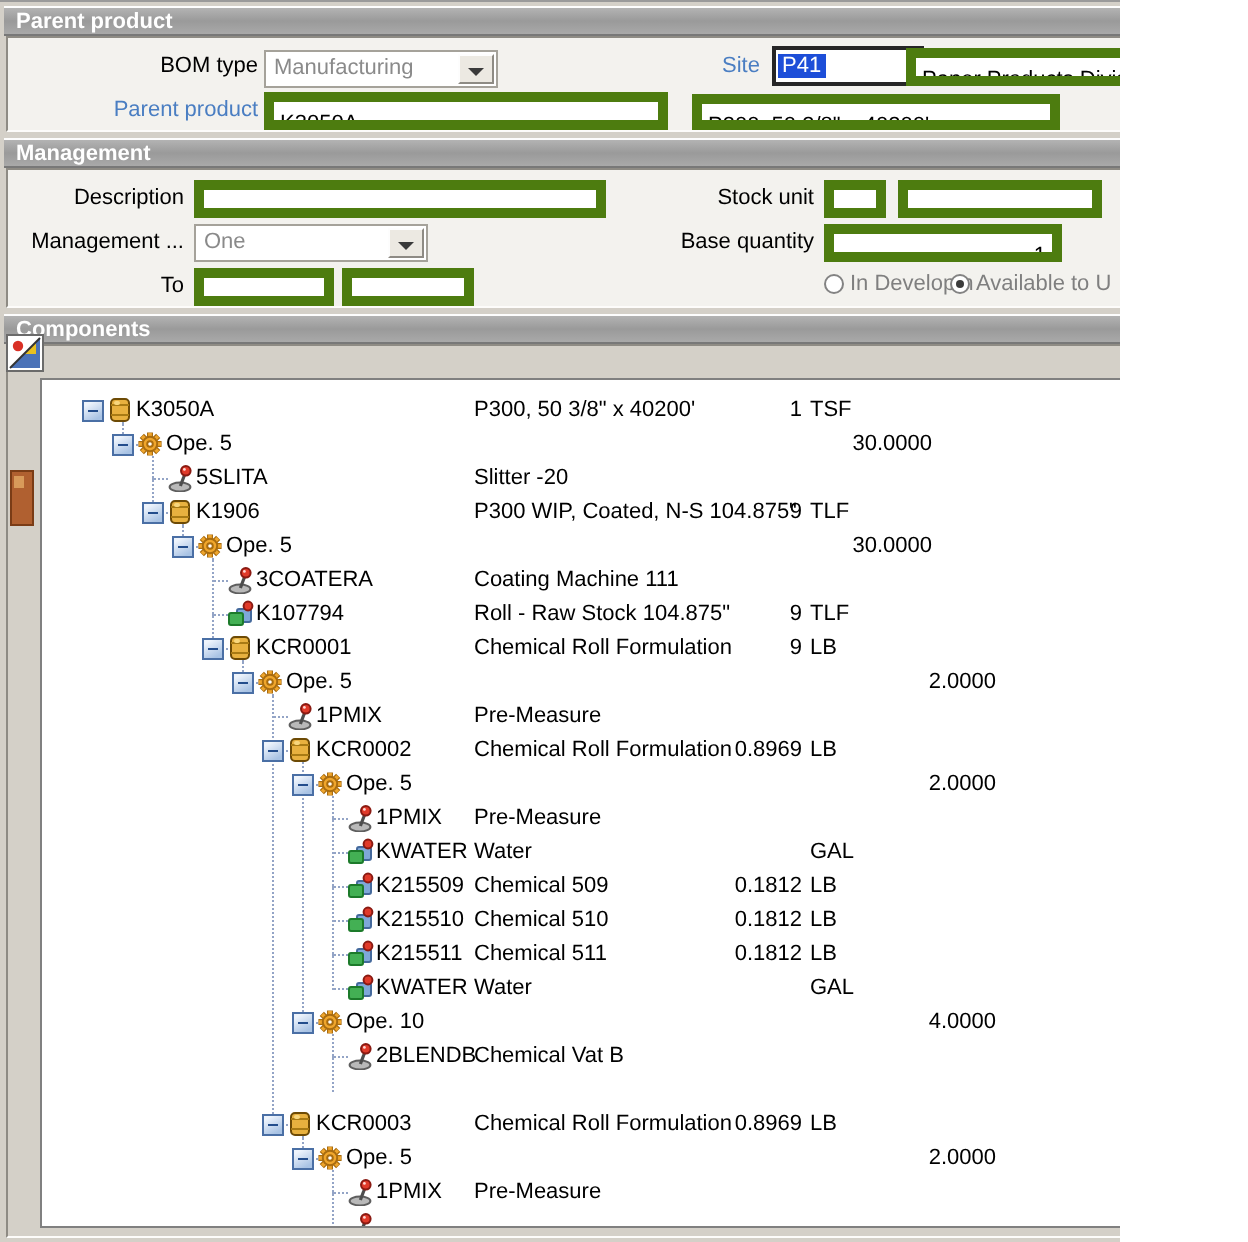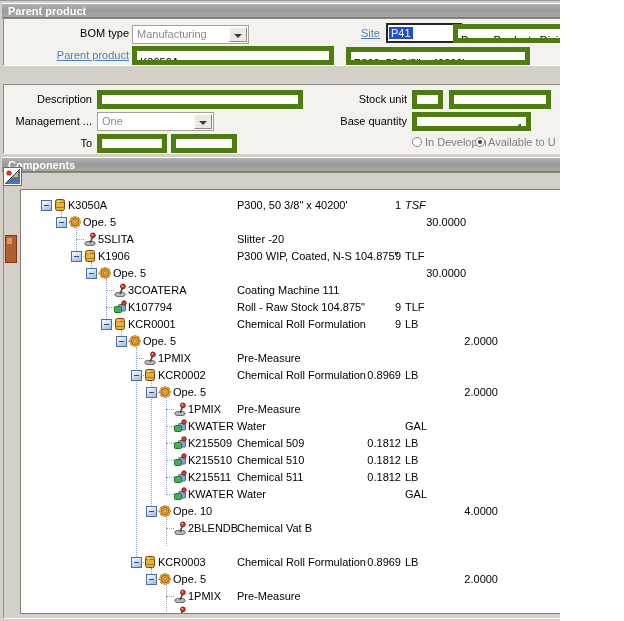--- a/index.html
+++ b/index.html
@@ -7,21 +7,21 @@
     font-family:"Liberation Sans",sans-serif;font-size:11px;color:#000;overflow:hidden;border-top:1px solid #9a9a9a}
   .panel{position:absolute;left:2px;width:620px}
   .hdr{position:absolute;left:0;top:0;right:0;height:15px;
     background:linear-gradient(180deg,#b3b3b3 0%,#9a9a9a 50%,#a9a9a9 100%);
     border-top:1px solid #fdfdfd;border-bottom:1px solid #787878;
     color:#fff;font-weight:bold;line-height:14px;padding-left:6px;box-sizing:border-box}
   .pbody{position:absolute;left:1px;right:1px;top:15px;bottom:0;background:#f3f2ee;
     border:1px solid;border-color:#8e8b84 #fdfcfa #fdfcfa #8e8b84}
   .lbl{position:absolute;height:14px;line-height:14px;white-space:nowrap}
   .r{text-align:right}
-  .link{color:#4a7ec2;text-decoration:underline;cursor:pointer}
+  .link{color:#4a7ec2;cursor:pointer}
   .field{position:absolute;background:#fff;border:5px solid #4d7c0f;box-sizing:border-box;
     line-height:15px;padding:4px 3px;white-space:nowrap;overflow:hidden}
   .combo{position:absolute;background:#fff;border:1px solid #a5a29a;box-sizing:border-box}
   .combo .ctext{position:absolute;left:4px;top:1px;line-height:15px;color:#8a8a8a;white-space:nowrap}
   .cbtn{position:absolute;right:1px;top:1px;bottom:1px;width:16px;background:#ece9e2;
     border:1px solid;border-color:#fdfdfd #8e8b84 #8e8b84 #fdfdfd}
   .tri{position:absolute;left:4px;top:6px;width:0;height:0;
     border-left:4px solid transparent;border-right:4px solid transparent;border-top:4px solid #3a3a3a}
   .focusfield{position:absolute;background:#fff;border:2px solid #262626;box-sizing:border-box;line-height:14px;padding:1px 1px}
   .sel{background:#1d4ed8;color:#fff;padding:0 2px}
@@ -73,20 +73,23 @@
         <span class="sel">P41</span>
       </div>
       <div class="field" style="left:449px;top:5px;width:166px;height:19px">Paper Products Division</div>
       <div class="lbl r link" style="left:27px;top:29px;width:98px">Parent product</div>
       <div class="field" style="left:128px;top:27px;width:202px;height:19px">K3050A</div>
       <div class="field" style="left:342px;top:28px;width:184px;height:18px">P300, 50 3/8" x 40200'</div>
     </div>
   </div>
 
   <div class="panel" style="top:68px;height:85px">
+    <div class="hdr">
+      <span>Management</span>
+    </div>
     <div class="pbody">
       <div class="lbl r" style="left:8px;top:7px;width:80px">Description</div>
       <div class="field" style="left:93px;top:5px;width:206px;height:19px"></div>
       <div class="lbl r" style="left:326px;top:7px;width:77px">Stock unit</div>
       <div class="field" style="left:408px;top:5px;width:31px;height:19px"></div>
       <div class="field" style="left:445px;top:5px;width:102px;height:19px"></div>
       <div class="lbl r" style="left:8px;top:29px;width:80px">Management ...</div>
       <div class="combo" style="left:93px;top:27px;width:117px;height:19px">
         <span class="ctext">One</span>
         <span class="cbtn">
@@ -122,21 +125,21 @@
             <div class="tree-row" style="top: 7px;">
               <div class="xbox" style="left: 20px;"></div>
               <div class="icon14" style="left: 32px;"><svg width="14" height="14" viewBox="0 0 14 14">
                   <rect x="2.5" y="1.5" width="9" height="11" rx="2" fill="#e8b13f" stroke="#6d4a05"></rect>
                   <path d="M2.5 4.5 h9 M2.5 9.5 h9" stroke="#a87a14"></path>
                   <rect x="4" y="2.5" width="3" height="2" rx="1" fill="#f8d67c"></rect>
                 </svg></div>
               <span style="left: 47px;">K3050A</span>
               <span style="left: 216px;">P300, 50 3/8" x 40200'</span>
               <span style="left: 300px; width: 80px; text-align: right;">1</span>
-              <span style="left: 384px; font-style: italic;">TSF</span>
+              <span style="left: 384px;">TSF</span>
             </div>
             <div class="tree-row" style="top: 24px;">
               <div class="dash" style="left: 40px; width: 8px;"></div>
               <div class="xbox" style="left: 35px;"></div>
               <div class="icon14" style="left: 47px;"><svg width="14" height="14" viewBox="0 0 14 14">
                   <g stroke="#a86c10" stroke-width="3">
                     <path d="M7 1.2 V12.8 M1.2 7 H12.8 M2.9 2.9 L11.1 11.1 M11.1 2.9 L2.9 11.1"></path>
                   </g>
                   <g stroke="#f0a62c" stroke-width="1.8">
                     <path d="M7 1.5 V12.5 M1.5 7 H12.5 M3.1 3.1 L10.9 10.9 M10.9 3.1 L3.1 10.9"></path>

